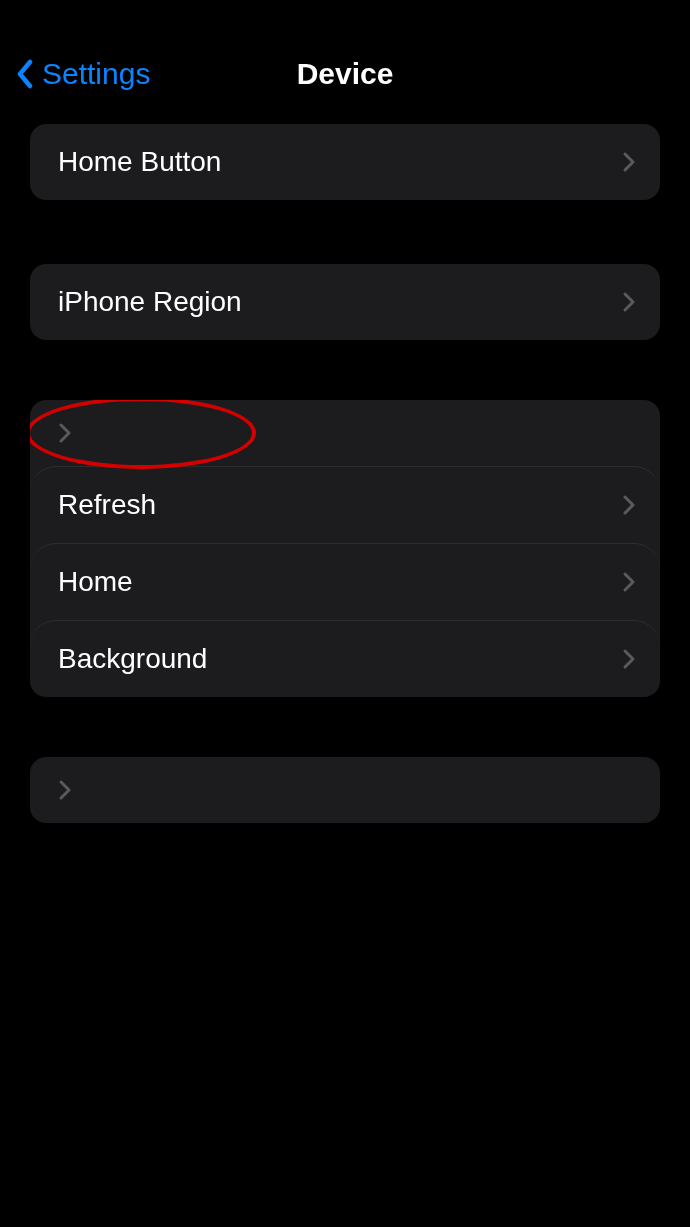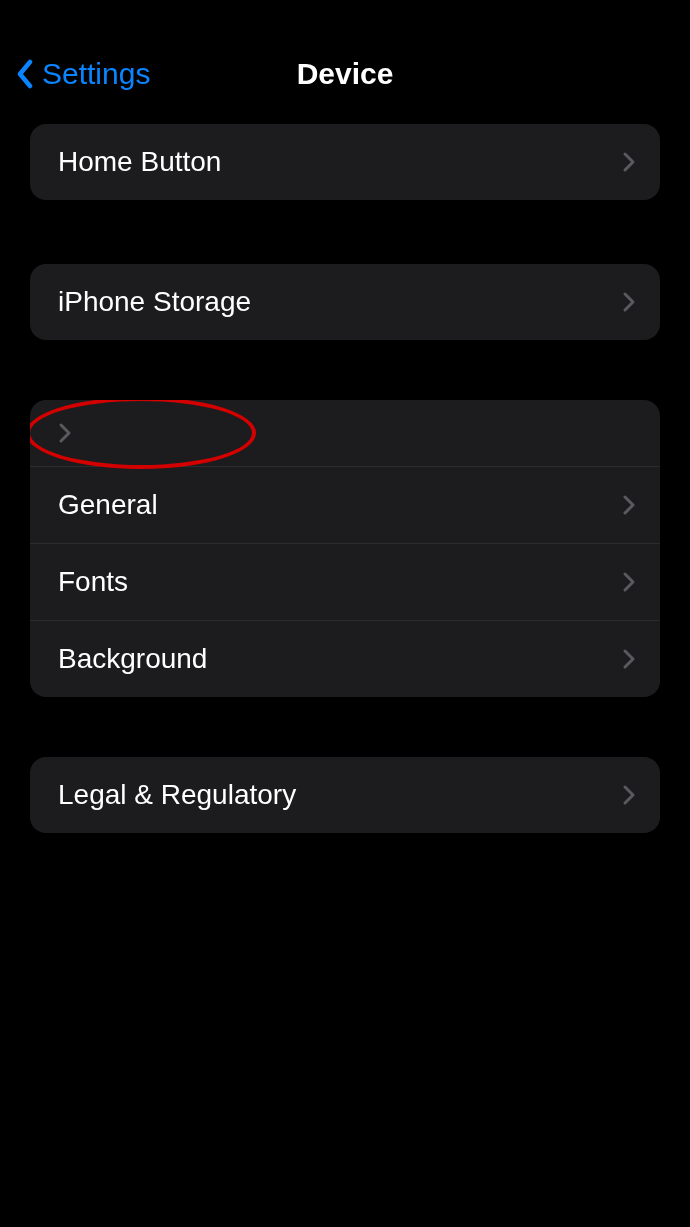--- a/index.html
+++ b/index.html
@@ -51,20 +51,21 @@
       margin-bottom: 60px;
     }
     .group.first { margin-top: 6px; margin-bottom: 64px; }
     .row {
       display: flex;
       align-items: center;
       justify-content: space-between;
       padding: 22px 24px 22px 28px;
       cursor: pointer;
       position: relative;
+      border-radius: 26px;
     }
     .row + .row {
       border-top: 1px solid rgba(255,255,255,0.08);
     }
     .row-label {
       font-size: 28px;
       color: #fff;
       position: relative;
       z-index: 1;
     }
@@ -109,68 +110,67 @@
       <span class="chev">
           <svg width="14" height="22" viewBox="0 0 14 22">
             <polyline points="3,3 11,11 3,19" fill="none" stroke="currentColor" stroke-width="3" stroke-linecap="round" stroke-linejoin="round"></polyline>
           </svg>
         </span>
     </div>
   </div>
 
   <div class="group">
     <div class="row">
-      <span class="row-label">iPhone Storage</span>
+      <span class="row-label">iPhone Region</span>
       <span class="chev">
           <svg width="14" height="22" viewBox="0 0 14 22">
             <polyline points="3,3 11,11 3,19" fill="none" stroke="currentColor" stroke-width="3" stroke-linecap="round" stroke-linejoin="round"></polyline>
           </svg>
         </span>
     </div>
   </div>
 
   <div class="group">
     <div class="row">
       <span class="chev">
           <svg width="14" height="22" viewBox="0 0 14 22">
             <polyline points="3,3 11,11 3,19" fill="none" stroke="currentColor" stroke-width="3" stroke-linecap="round" stroke-linejoin="round"></polyline>
           </svg>
         </span>
       <div class="highlight-ellipse"></div>
     </div>
     <div class="row">
-      <span class="row-label">General</span>
+      <span class="row-label">Refresh</span>
       <span class="chev">
           <svg width="14" height="22" viewBox="0 0 14 22">
             <polyline points="3,3 11,11 3,19" fill="none" stroke="currentColor" stroke-width="3" stroke-linecap="round" stroke-linejoin="round"></polyline>
           </svg>
         </span>
     </div>
     <div class="row">
-      <span class="row-label">Fonts</span>
+      <span class="row-label">Home</span>
       <span class="chev">
           <svg width="14" height="22" viewBox="0 0 14 22">
             <polyline points="3,3 11,11 3,19" fill="none" stroke="currentColor" stroke-width="3" stroke-linecap="round" stroke-linejoin="round"></polyline>
           </svg>
         </span>
     </div>
     <div class="row">
       <span class="row-label">Background</span>
       <span class="chev">
           <svg width="14" height="22" viewBox="0 0 14 22">
             <polyline points="3,3 11,11 3,19" fill="none" stroke="currentColor" stroke-width="3" stroke-linecap="round" stroke-linejoin="round"></polyline>
           </svg>
         </span>
     </div>
   </div>
 
 
   <div class="group" style="margin-bottom:0">
     <div class="row">
-      <span class="row-label">Legal &amp; Regulatory</span>
       <span class="chev">
           <svg width="14" height="22" viewBox="0 0 14 22">
             <polyline points="3,3 11,11 3,19" fill="none" stroke="currentColor" stroke-width="3" stroke-linecap="round" stroke-linejoin="round"></polyline>
           </svg>
         </span>
     </div>
   </div>
 
 </div>
 

